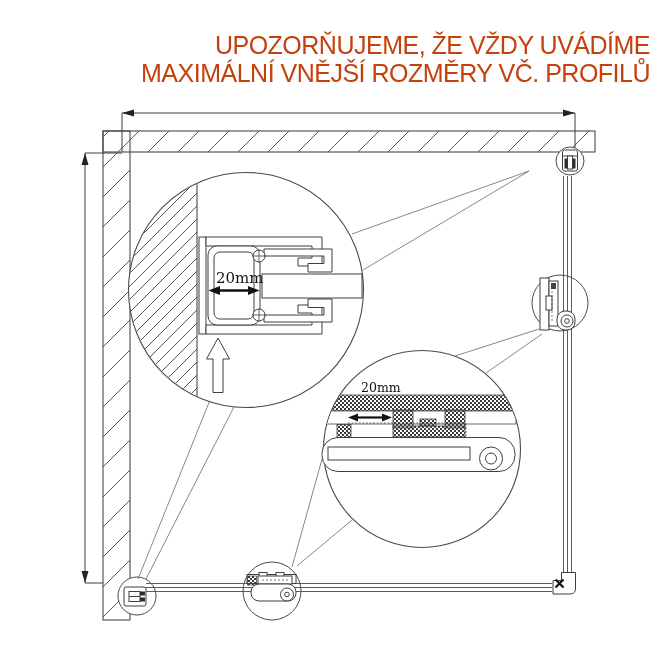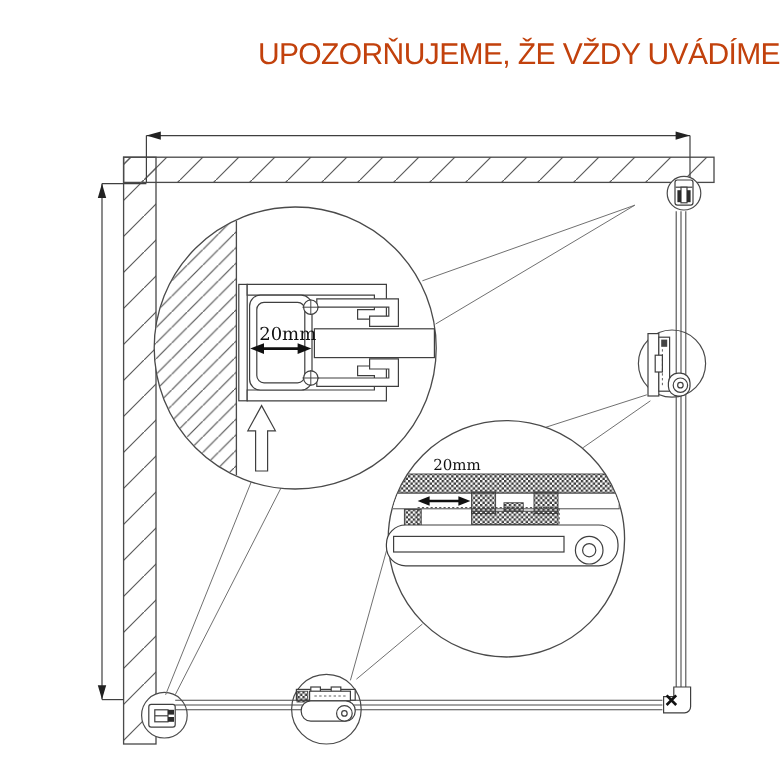--- a/index.html
+++ b/index.html
@@ -11,20 +11,21 @@
   #t2{top:59px;}
   svg{position:absolute;left:0;top:0;}
   svg text{font-family:"DejaVu Serif",serif;fill:#111;}
 </style>
 </head>
 <body>
 
 <div class="stage">
 
   <div class="title-line" id="t1">UPOZORŇUJEME, ŽE VŽDY UVÁDÍME</div>
+  <div class="title-line" id="t2">MAXIMÁLNÍ VNĚJŠÍ ROZMĚRY VČ. PROFILŮ</div>
 
   <svg width="650" height="650" viewBox="0 0 650 650">
     <defs>
       <pattern id="hatch" width="30" height="30" patternUnits="userSpaceOnUse">
         <path d="M-2,32 L32,-2" stroke="#5a5a5a" stroke-width="1" fill="none"></path>
       </pattern>
       <pattern id="hatchDense" width="13" height="13" patternUnits="userSpaceOnUse">
         <path d="M-1,14 L14,-1" stroke="#555" stroke-width="1" fill="none"></path>
       </pattern>
       <pattern id="stipple" width="4" height="4" patternUnits="userSpaceOnUse">

